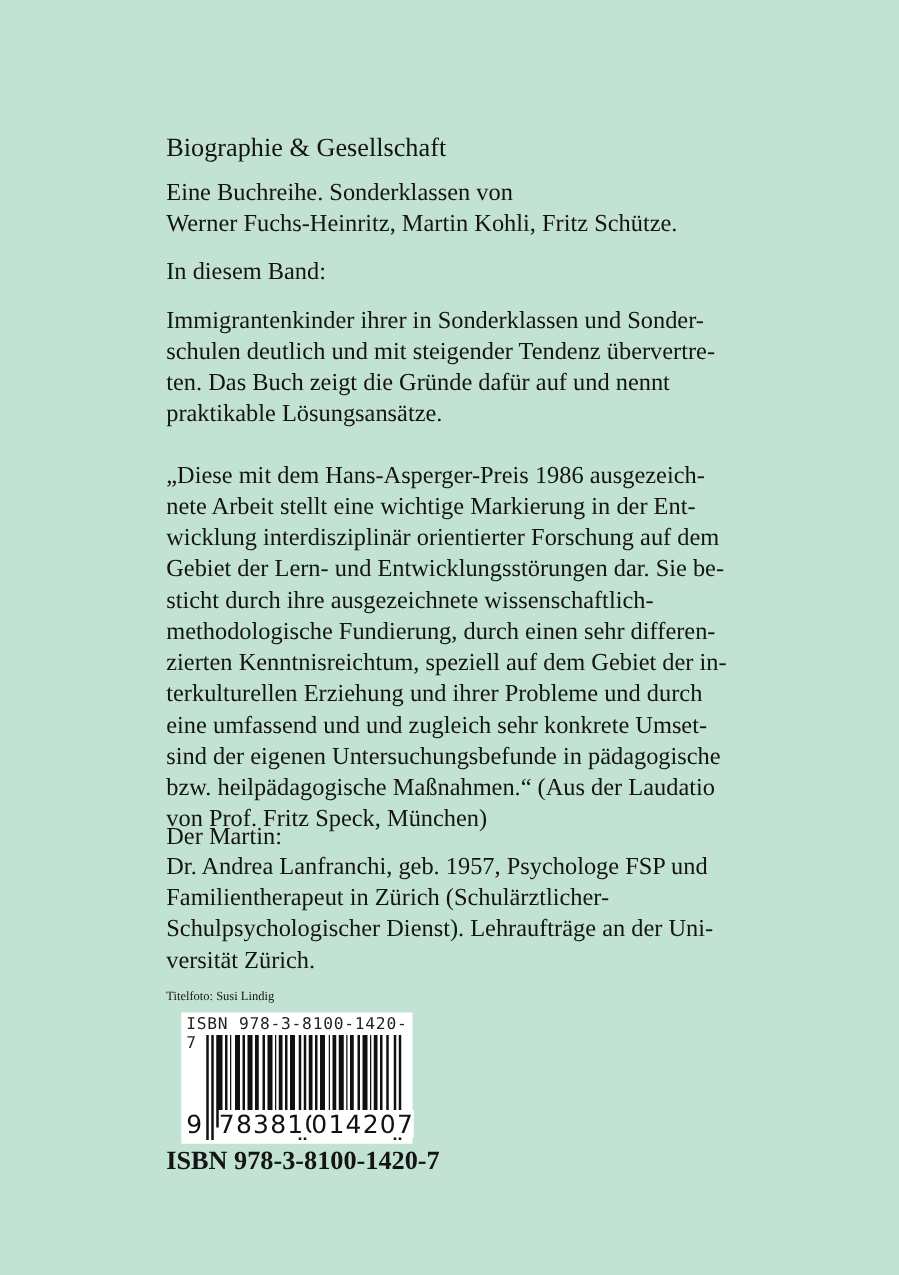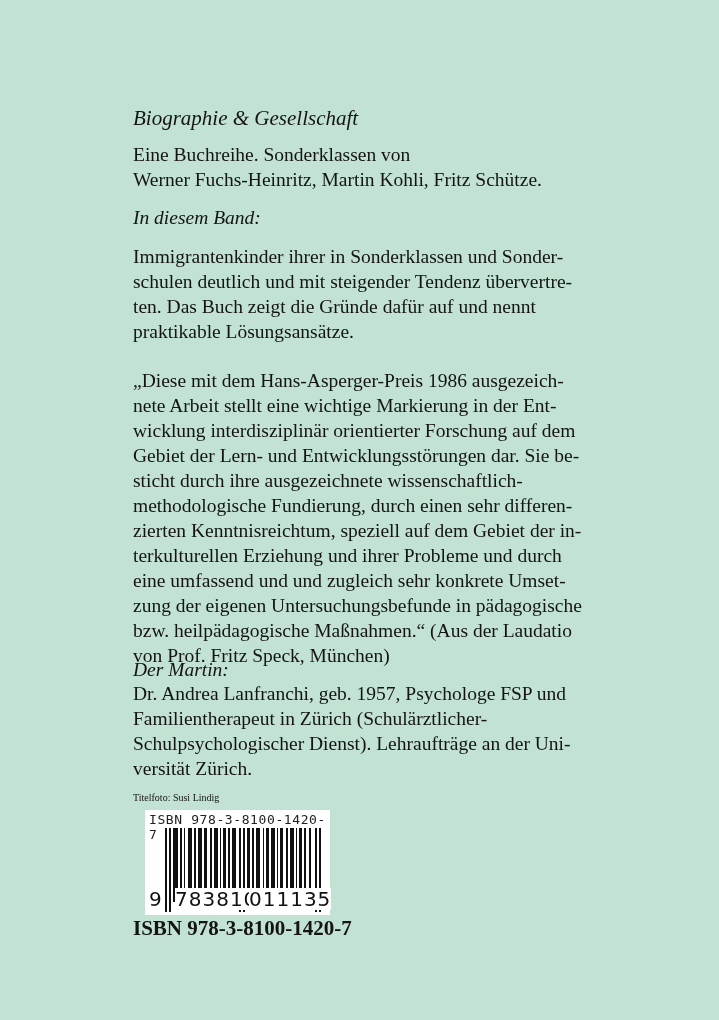--- a/index.html
+++ b/index.html
@@ -6,21 +6,21 @@
   body {
     width: 719px; height: 1020px;
     background: #c2e2d3;
     position: relative;
     overflow: hidden;
     font-family: "Liberation Serif", "DejaVu Serif", serif;
     color: #141414;
   }
   .page { position: absolute; left: 133px; top: 0; width: 480px; }
   .line { position: absolute; left: 0; white-space: nowrap; font-size: 19.5px; line-height: 24px; }
-  .ital { font-style: italic; }
+  .ital { }
   .series-title { font-size: 21px; }
   .small { font-size: 10px; }
   .barcode-box {
     position: absolute; left: 145px; top: 810px;
     width: 185px; height: 105px;
     background: #ffffff;
   }
   .barcode-top {
     position: absolute; left: 4px; top: 2px;
     font-family: "DejaVu Sans Mono", "Liberation Mono", monospace;
@@ -56,21 +56,21 @@
 
   <div class="line" style="top:369px">„Diese mit dem Hans-Asperger-Preis 1986 ausgezeich-</div>
   <div class="line" style="top:394px">nete Arbeit stellt eine wichtige Markierung in der Ent-</div>
   <div class="line" style="top:419px">wicklung interdisziplinär orientierter Forschung auf dem</div>
   <div class="line" style="top:444px">Gebiet der Lern- und Entwicklungsstörungen dar. Sie be-</div>
   <div class="line" style="top:469px">sticht durch ihre ausgezeichnete wissenschaftlich-</div>
   <div class="line" style="top:494px">methodologische Fundierung, durch einen sehr differen-</div>
   <div class="line" style="top:519px">zierten Kenntnisreichtum, speziell auf dem Gebiet der in-</div>
   <div class="line" style="top:544px">terkulturellen Erziehung und ihrer Probleme und durch</div>
   <div class="line" style="top:569px">eine umfassend und und zugleich sehr konkrete Umset-</div>
-  <div class="line" style="top:594px">zung der eigenen Untersuchungsbefunde in pädagogische</div>
+  <div class="line" style="top:594px">sind der eigenen Untersuchungsbefunde in pädagogische</div>
   <div class="line" style="top:619px">bzw. heilpädagogische Maßnahmen.“ (Aus der Laudatio</div>
   <div class="line" style="top:644px">von Prof. Fritz Speck, München)</div>
 
   <div class="line ital" style="top:658px">Der Martin:</div>
   <div class="line" style="top:682px">Dr. Andrea Lanfranchi, geb. 1957, Psychologe FSP und</div>
   <div class="line" style="top:707px">Familientherapeut in Zürich (Schulärztlicher-</div>
   <div class="line" style="top:732px">Schulpsychologischer Dienst). Lehraufträge an der Uni-</div>
   <div class="line" style="top:757px">versität Zürich.</div>
 
   <div class="line small" style="top:786px">Titelfoto: Susi Lindig</div>
@@ -108,16 +108,16 @@
     <div class="bar" style="left:125px;width:4px;height:74px"></div>
     <div class="bar" style="left:131px;width:1px;height:74px"></div>
     <div class="bar" style="left:134px;width:3px;height:74px"></div>
     <div class="bar" style="left:139px;width:2px;height:74px"></div>
     <div class="bar" style="left:144px;width:2px;height:74px"></div>
     <div class="bar" style="left:150px;width:2px;height:84px"></div>
     <div class="bar" style="left:154px;width:2px;height:84px"></div>
   </div>
   <div class="barcode-digits" style="left:4px">9</div>
   <div class="barcode-digits" style="left:30px;letter-spacing:1px">783810</div>
-  <div class="barcode-digits" style="left:104px;letter-spacing:1px">011135</div>
+  <div class="barcode-digits" style="left:104px;letter-spacing:1px">014207</div>
 </div>
 
 <div class="isbn-bottom">ISBN 978-3-8100-1420-7</div>
 
 </body></html>

